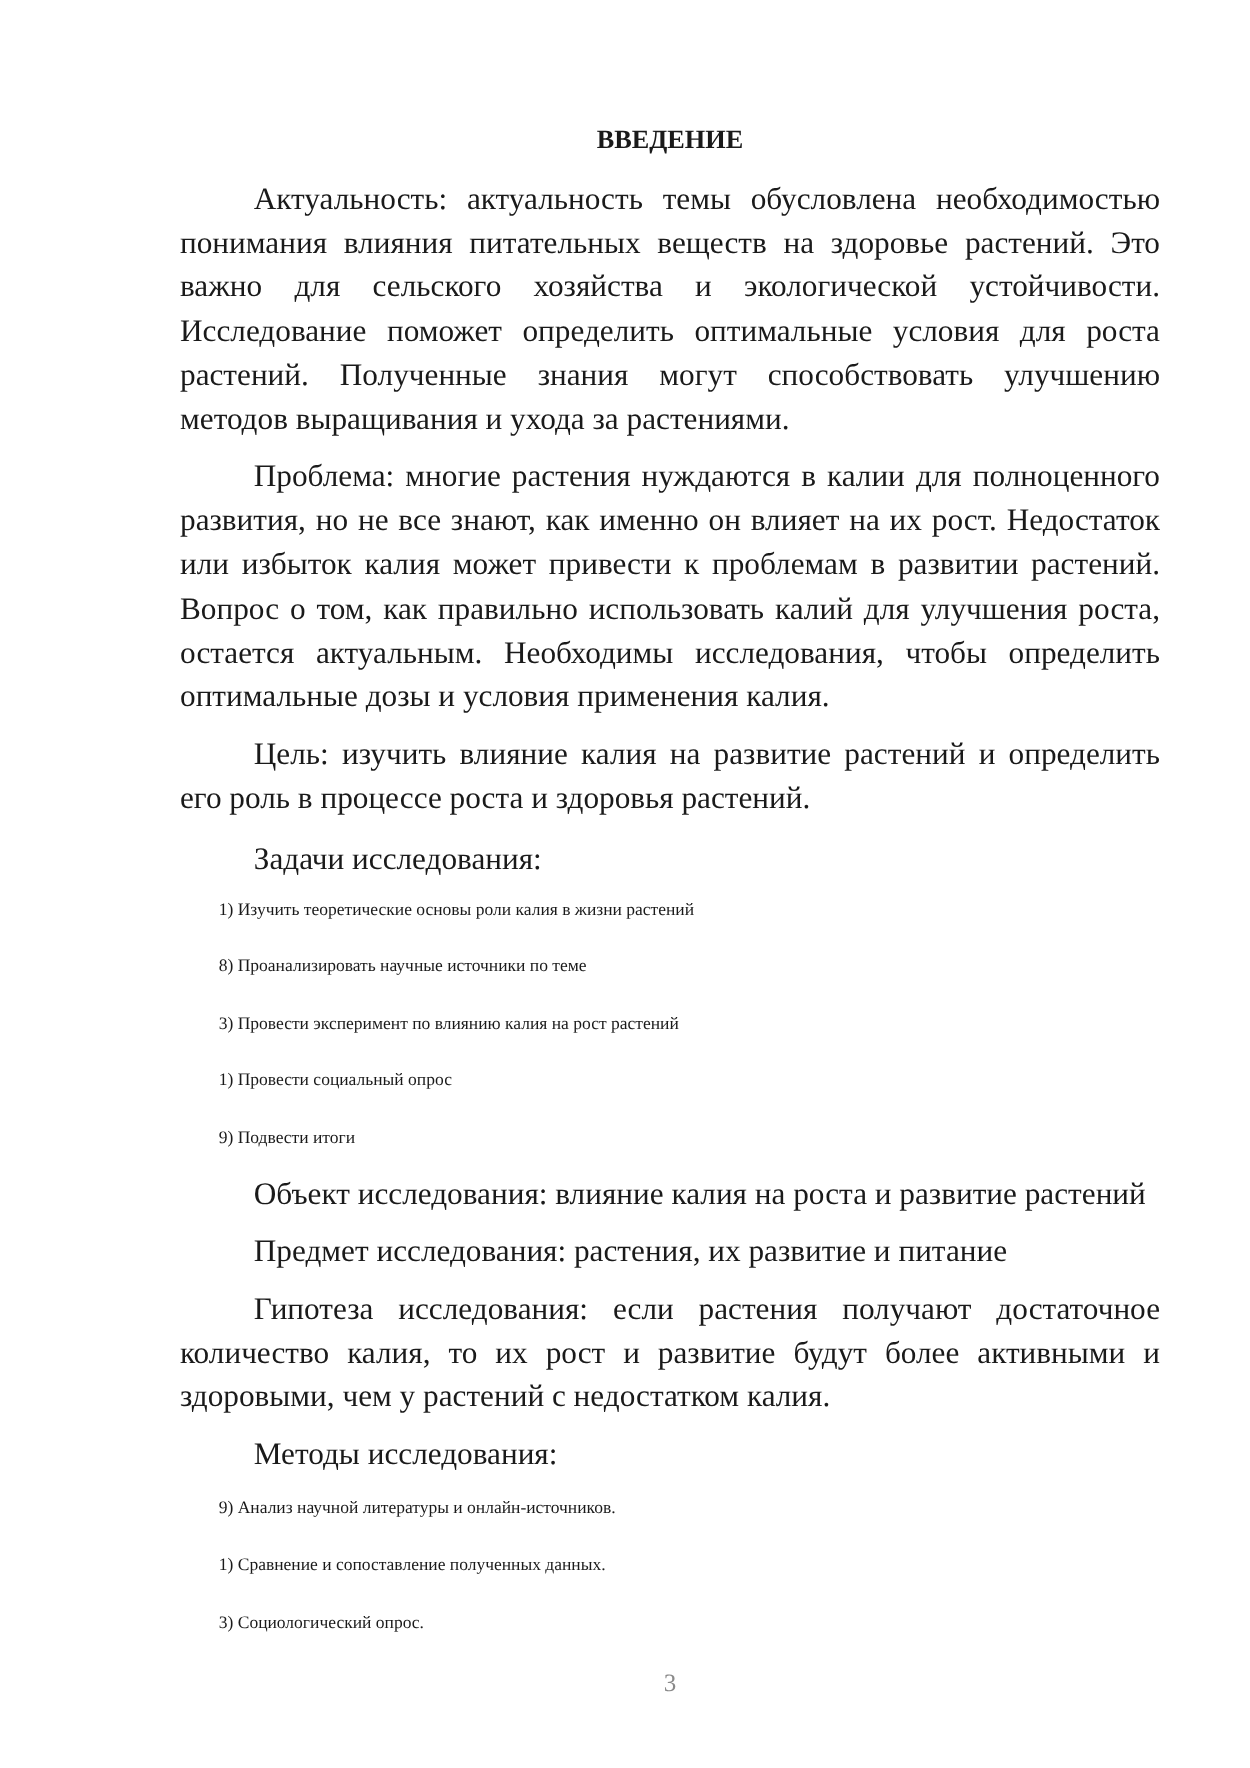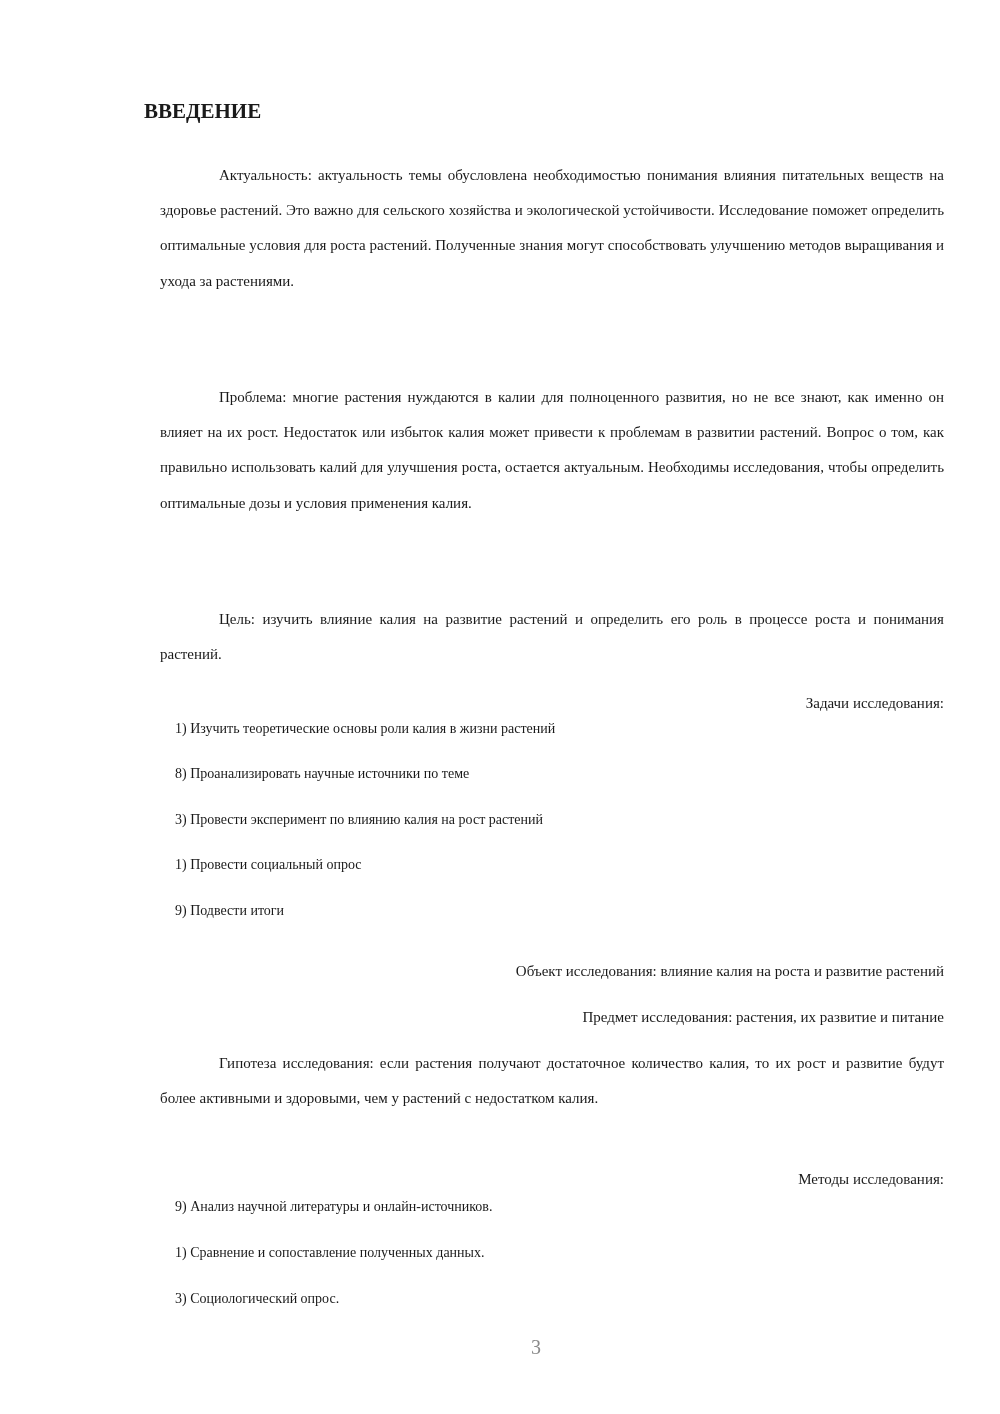--- a/index.html
+++ b/index.html
@@ -1,36 +1,36 @@
 <!DOCTYPE html>
 <html><head>
 <meta charset="utf-8">
 <style>
   html, body { margin: 0; padding: 0; background: #ffffff; }
   body { width: 1000px; height: 1414px; position: relative; overflow: hidden;
          font-family: "Liberation Serif", "DejaVu Serif", serif; color: #1a1a1a; }
   .page { position: absolute; left: 144px; top: 0; width: 784px; }
-  .title { position: absolute; left: 0; width: 784px; top: 96px; 
+  .title { position: absolute; left: 0; width: 784px; top: 96px; text-align: center;
            font-weight: bold; font-size: 21px; line-height: 30px; }
-  .para { position: absolute; left: 0; width: 784px; font-size: 15px; line-height: 35.2px;
-          text-align: justify; text-indent: 59px; margin: 16px; }
-  .para.nojust { text-align: right; }
+  .para { position: absolute; left: 0; width: 784px; font-size: 25px; line-height: 35.2px;
+          text-align: justify; text-indent: 59px; margin: 0; }
+  .para.nojust { text-align: left; }
   .li { position: absolute; left: 31px; font-size: 14px; line-height: 30px; white-space: nowrap; }
   .pagenum { position: absolute; left: 0; width: 784px; top: 1336px; text-align: center;
              font-size: 20px; color: #8a8a8a; }
 </style>
 </head>
 <body>
 
 <div class="page">
   <div class="title">ВВЕДЕНИЕ</div>
 
   <p class="para" style="top:142px">Актуальность: актуальность темы обусловлена необходимостью понимания влияния питательных веществ на здоровье растений. Это важно для сельского хозяйства и экологической устойчивости. Исследование поможет определить оптимальные условия для роста растений. Полученные знания могут способствовать улучшению методов выращивания и ухода за растениями.</p>
   <p class="para" style="top:364px">Проблема: многие растения нуждаются в калии для полноценного развития, но не все знают, как именно он влияет на их рост. Недостаток или избыток калия может привести к проблемам в развитии растений. Вопрос о том, как правильно использовать калий для улучшения роста, остается актуальным. Необходимы исследования, чтобы определить оптимальные дозы и условия применения калия.</p>
-  <p class="para" style="top:586px">Цель: изучить влияние калия на развитие растений и определить его роль в процессе роста и понимания растений.</p>
+  <p class="para" style="top:586px">Цель: изучить влияние калия на развитие растений и определить его роль в процессе роста и здоровья растений.</p>
 
   <p class="para nojust" style="top:670px">Задачи исследования:</p>
 
   <div class="li" style="top:714px">1) Изучить теоретические основы роли калия в жизни растений</div>
   <div class="li" style="top:759px">8) Проанализировать научные источники по теме</div>
   <div class="li" style="top:805px">3) Провести эксперимент по влиянию калия на рост растений</div>
   <div class="li" style="top:850px">1) Провести социальный опрос</div>
   <div class="li" style="top:896px">9) Подвести итоги</div>
 
   <p class="para nojust" style="top:938px">Объект исследования: влияние калия на роста и развитие растений</p>

